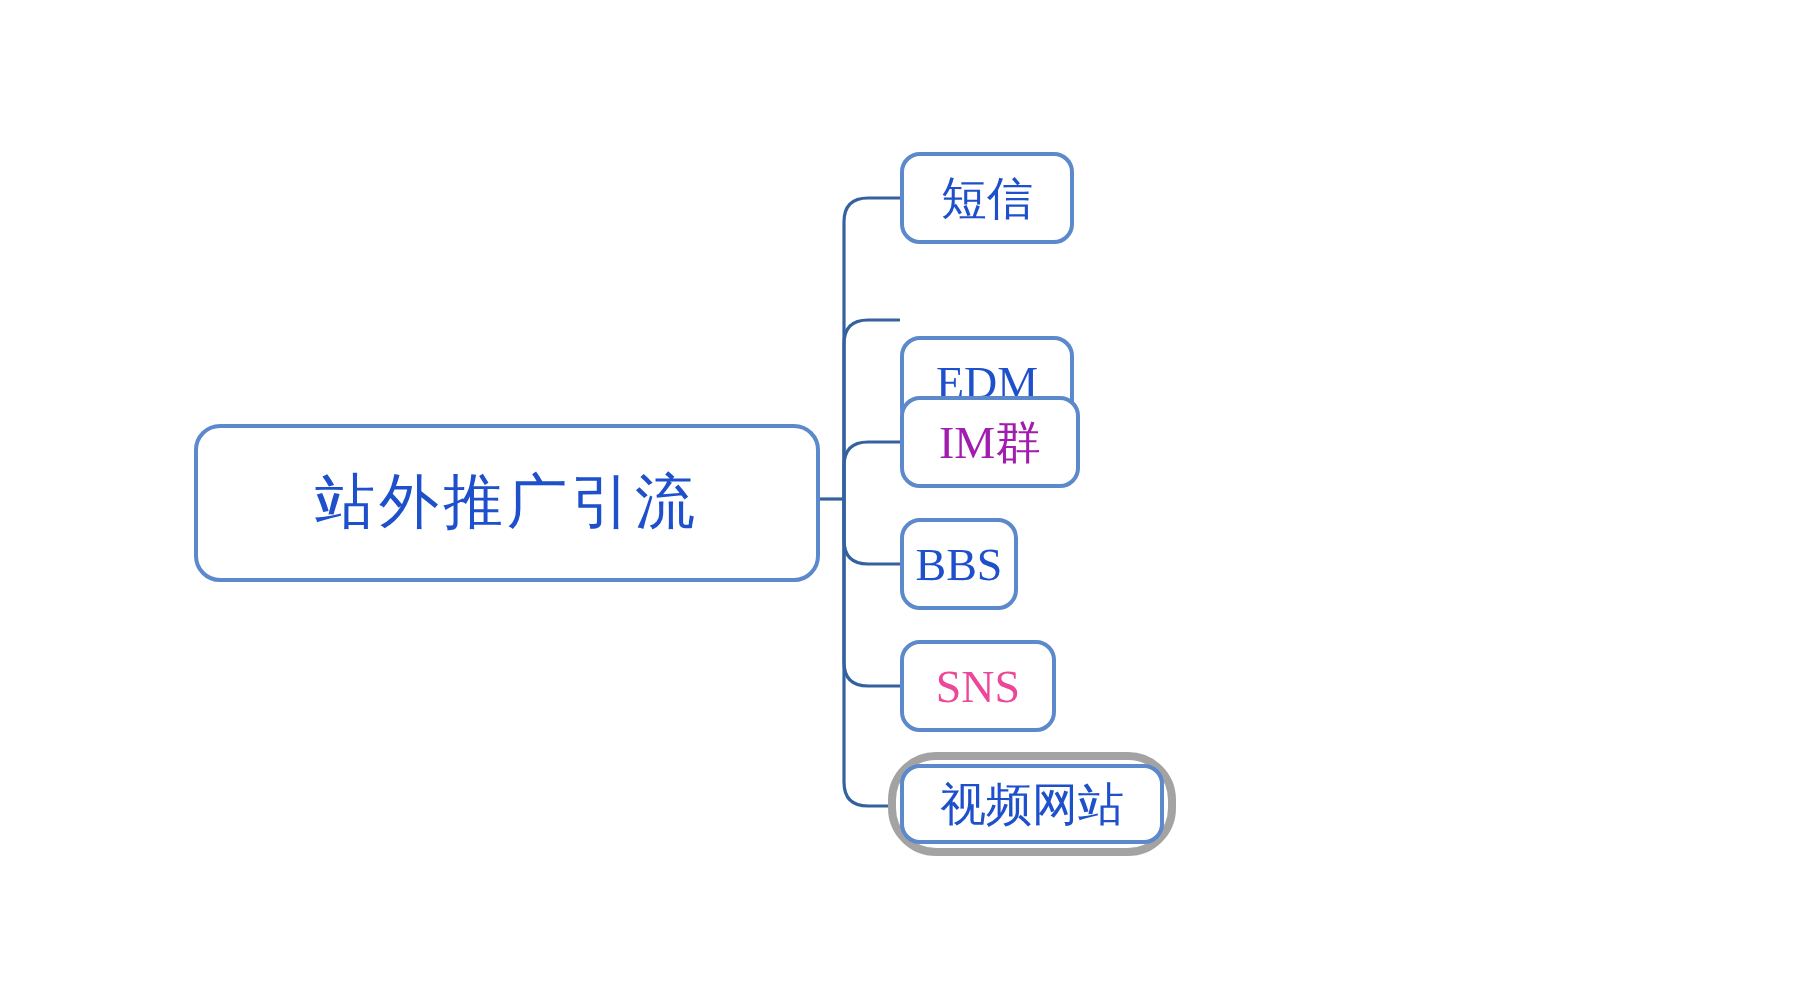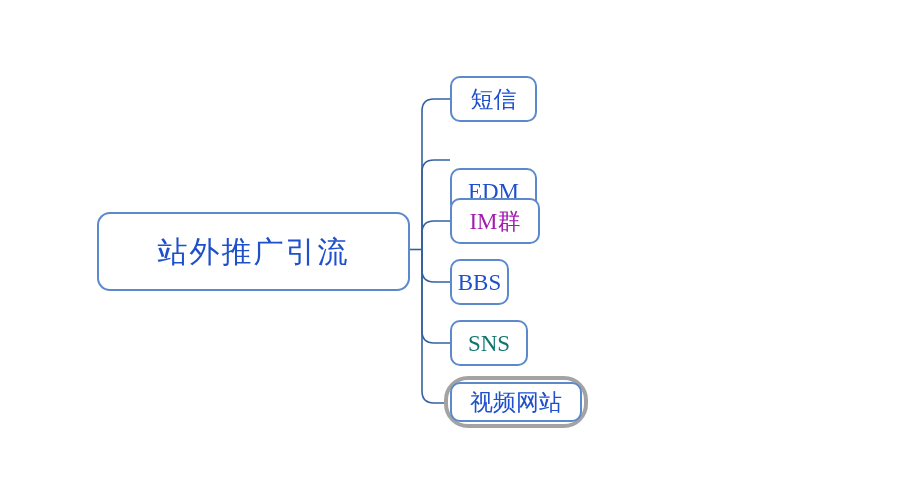--- a/index.html
+++ b/index.html
@@ -94,19 +94,19 @@
   <div class="topic main-topic" style="color: rgb(30, 80, 204); border-color: rgb(92, 136, 204);">站外推广引流</div>
 
   <div class="topic child n1" style="color: rgb(30, 80, 204); border-color: rgb(92, 136, 204);">短信</div>
 
   <div class="topic child n2" style="color: rgb(30, 80, 204); border-color: rgb(92, 136, 204);">EDM</div>
 
   <div class="topic child n3" style="color: #a21caf; border-color: rgb(92, 136, 204);">IM群</div>
 
   <div class="topic child n4" style="color: rgb(30, 80, 204); border-color: rgb(92, 136, 204);">BBS</div>
 
-  <div class="topic child n5" style="color: #0f766e; border-color: rgb(92, 136, 204);">SNS</div>
+  <div class="topic child n5" style="color: #ec4899; border-color: rgb(92, 136, 204);">SNS</div>
 
   <div class="selection-ring" style="border-color: rgb(163, 163, 163);">
     <div class="topic" style="color: rgb(30, 80, 204); border-color: rgb(92, 136, 204);">视频网站</div>
   </div>
 
 </div>
 
 </body></html>

